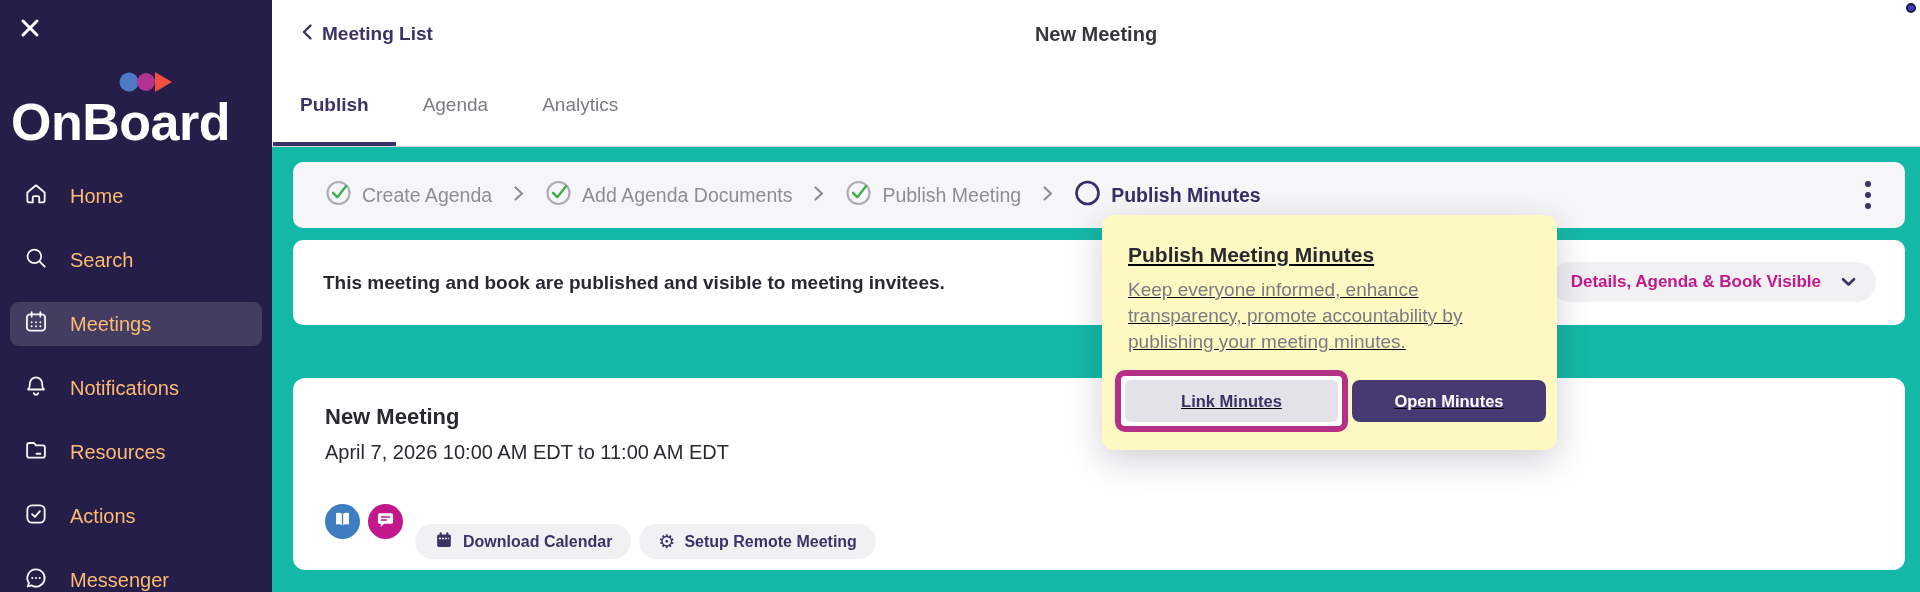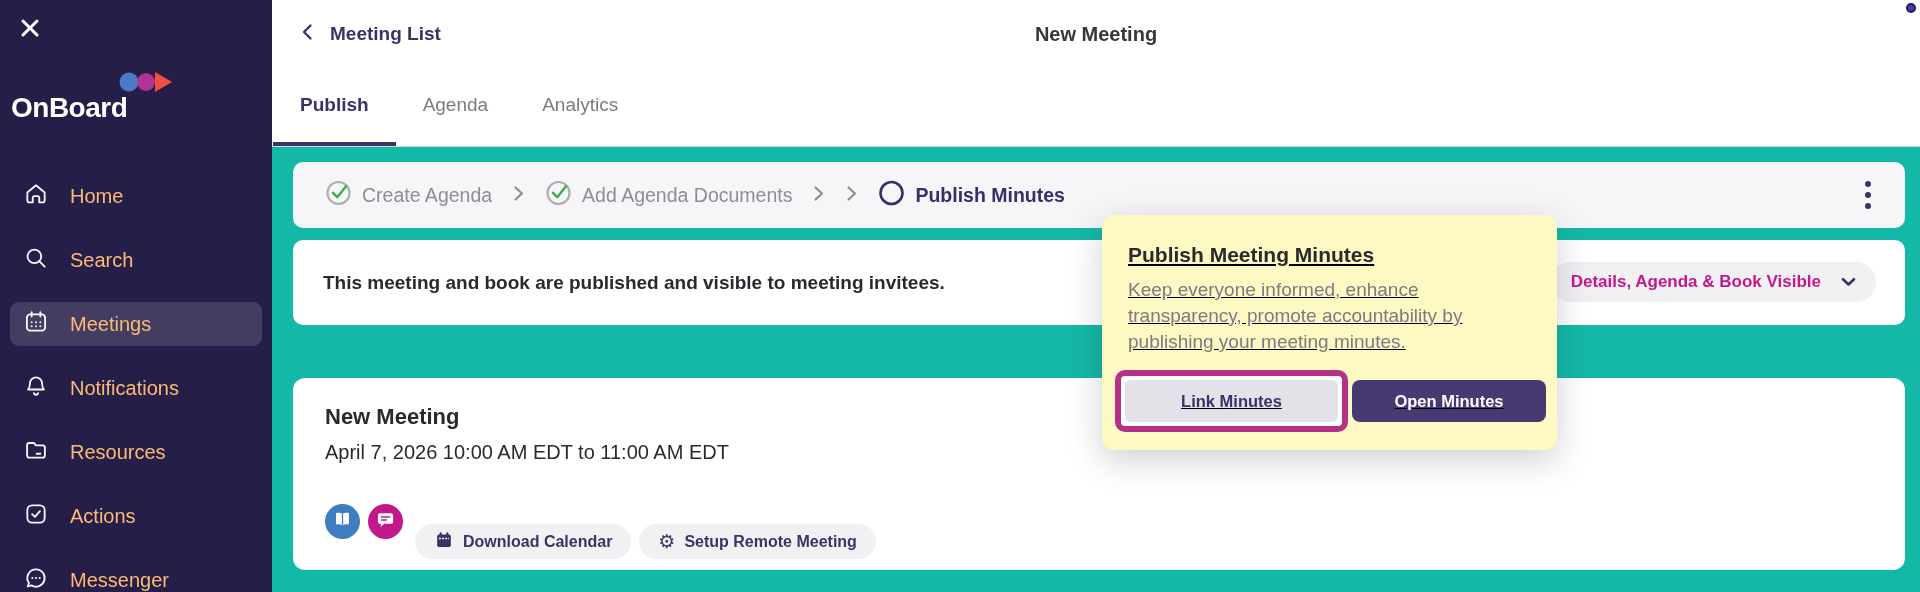--- a/index.html
+++ b/index.html
@@ -3,30 +3,30 @@
 <meta charset="utf-8">
 <style>
   * { margin:0; padding:0; box-sizing:border-box; }
   body { font-family:"Liberation Sans", sans-serif; }
   .app { position:relative; width:1920px; height:592px; background:#ebebed; overflow:hidden; }
 
   
   .sidebar { position:absolute; left:0; top:0; width:272px; height:592px; background:#251e48; z-index:5; }
   .close-btn { position:absolute; left:18px; top:16px; width:24px; height:24px; cursor:pointer; }
   .logo-mark { position:absolute; left:119px; top:67px; }
-  .logo-text { position:absolute; left:11px; top:92px; color:#ffffff; font-size:28px; font-weight:600; letter-spacing:-0.5px; }
+  .logo-text { position:absolute; left:11px; top:92px; color:#ffffff; font-size:52px; font-weight:600; letter-spacing:-0.5px; }
   .nav { position:absolute; left:0; top:174px; width:272px; }
   .nav-item { display:flex; align-items:center; gap:21px; height:44px; margin:0 10px 20px 10px; padding-left:13px; border-radius:9px; color:#fdba74; font-size:20px; font-weight:500; cursor:pointer; }
   .nav-item.active { background:rgba(255,255,255,0.14); }
   .nav-item svg { flex:0 0 auto; }
 
   
   .main { position:absolute; left:272px; top:0; width:1648px; height:592px; }
   .topbar { position:relative; height:68px; background:#ffffff; }
-  .back-link { position:absolute; left:28px; top:0; height:68px; display:flex; align-items:center; gap:16px; color:#3b3266; font-size:19px; font-weight:700; cursor:pointer; }
+  .back-link { position:absolute; left:28px; top:0; height:68px; display:flex; align-items:center; gap:8px; color:#3b3266; font-size:19px; font-weight:700; cursor:pointer; }
   .page-title { position:absolute; left:50%; top:0; transform:translateX(-50%); height:68px; display:flex; align-items:center; color:#38363d; font-size:20px; font-weight:600; }
   .corner-dot { position:absolute; right:4px; top:3px; width:10px; height:10px; border-radius:50%; background:#4338ca; border:2px solid #221d47; z-index:20; }
 
   
   .tabs { height:79px; background:#ffffff; border-bottom:1px solid #d7d7d9; display:flex; padding-left:1px; }
   .tab { height:100%; display:flex; align-items:center; padding:0 27px; font-size:19px; color:#7d7b82; border-bottom:4px solid transparent; cursor:pointer; }
   .tab.active { color:#3b3266; font-weight:700; border-bottom-color:#3b3266; }
 
   
   .content { position:relative; height:544px; background:#14b8a6;padding-left:38px; }
@@ -205,20 +205,29 @@
                 <path d="M8 13.8 L12.3 18.2 L21 7.2" fill="none" stroke="#3fae49" stroke-width="2.4" stroke-linecap="round" stroke-linejoin="round"></path>
               </svg>
           </span>
           <span>Add Agenda Documents</span>
         </div>
         <span>
           <svg width="13" height="17" viewBox="0 0 13 17">
               <path d="M3.5 2.5 L10 8.5 L3.5 14.5" fill="none" stroke="#8f8d93" stroke-width="2.2" stroke-linecap="round" stroke-linejoin="round"></path>
             </svg>
         </span>
+        <div class="step">
+          <span>
+            <svg width="27" height="27" viewBox="0 0 27 27">
+                <circle cx="13.5" cy="14" r="11" fill="none" stroke="#aeadb3" stroke-width="2.2"></circle>
+                <path d="M8 13.8 L12.3 18.2 L21 7.2" fill="none" stroke="#3fae49" stroke-width="2.4" stroke-linecap="round" stroke-linejoin="round"></path>
+              </svg>
+          </span>
+          <span>Publish Meeting</span>
+        </div>
         <span>
           <svg width="13" height="17" viewBox="0 0 13 17">
               <path d="M3.5 2.5 L10 8.5 L3.5 14.5" fill="none" stroke="#8f8d93" stroke-width="2.2" stroke-linecap="round" stroke-linejoin="round"></path>
             </svg>
         </span>
         <div class="step current">
           <span>
             <svg width="27" height="27" viewBox="0 0 27 27">
                 <circle cx="13.5" cy="14" r="11" fill="none" stroke="#372f68" stroke-width="2.6"></circle>
               </svg>

